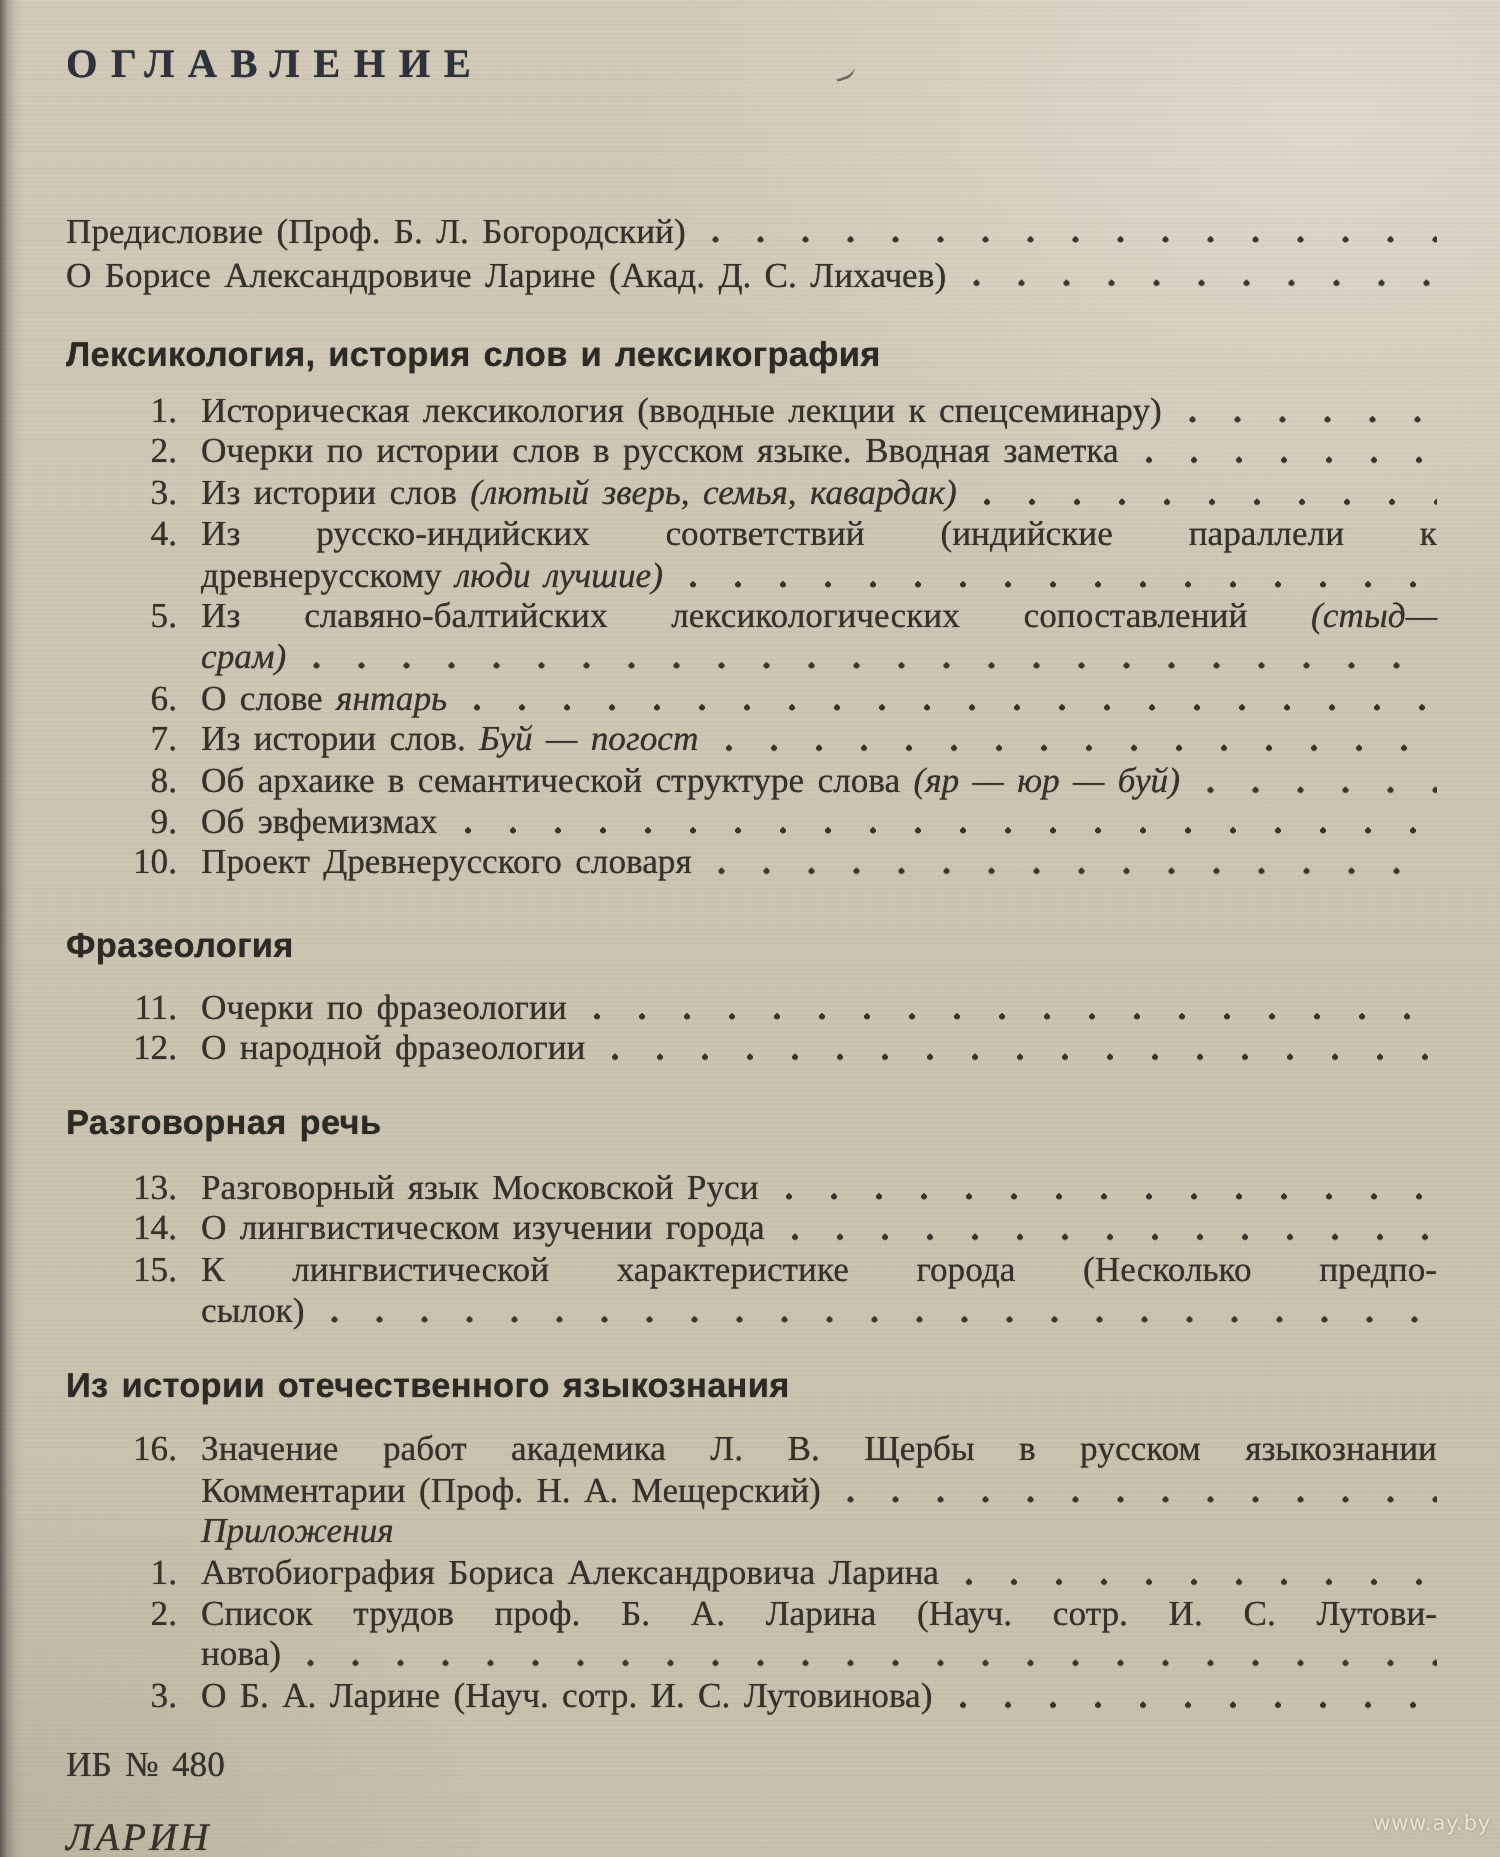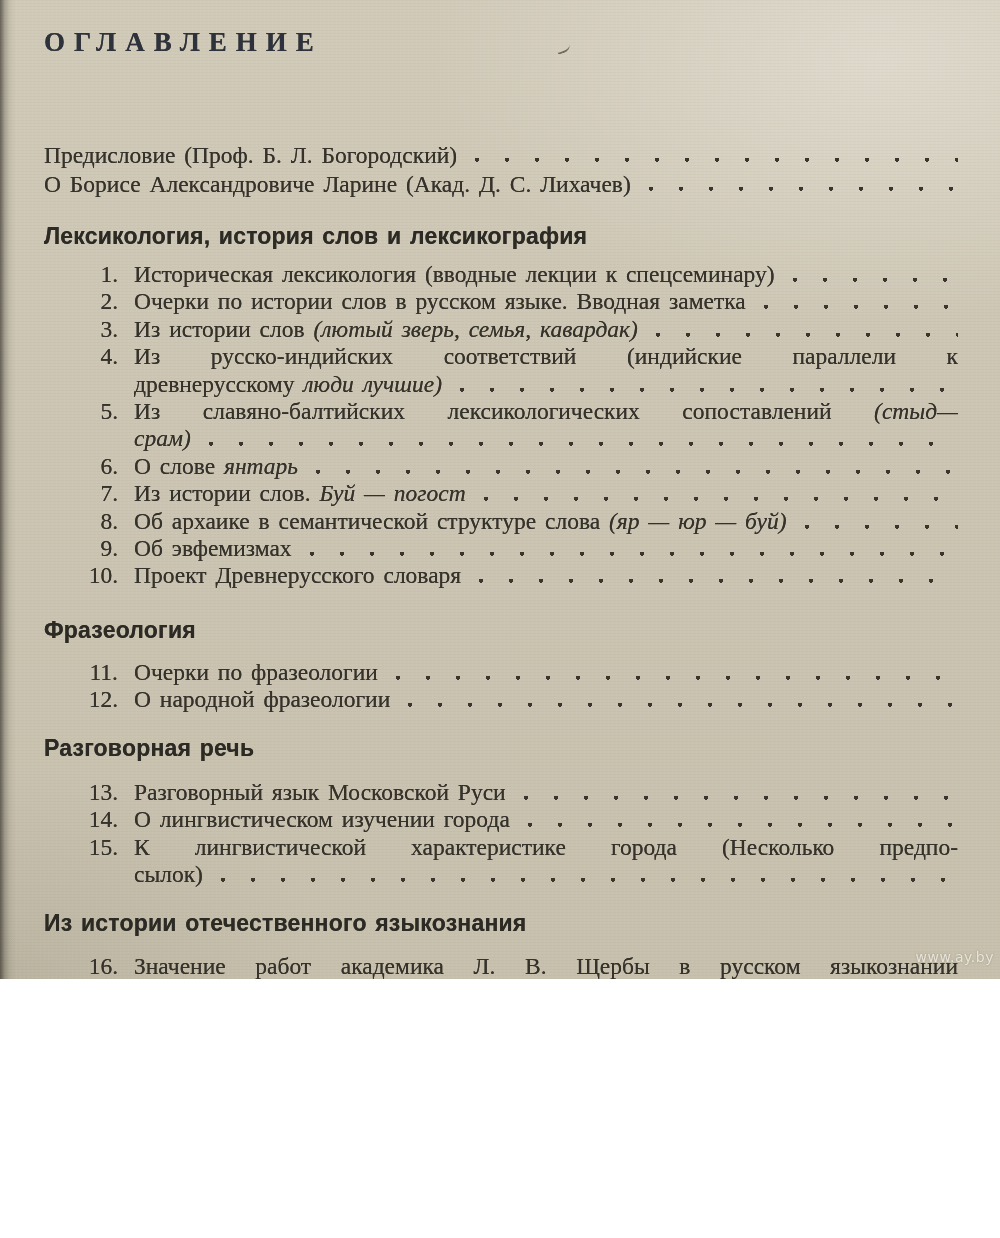--- a/index.html
+++ b/index.html
@@ -4,21 +4,21 @@
 <style>
   html,body{margin:0;padding:0;}
   :root{
     --paper:#ccc5b3;
     --ink:#35322b;
     --title-ink:#2e323c;
     --heading-ink:#2c2a24;
   }
   .page{
     position:relative;
-    width:1000px;height:979px;
+    width:1000px;height:1238px;
     overflow:hidden;
     background:
       radial-gradient(75% 45% at 88% 6%, rgba(224,219,206,.9) 0%, rgba(224,219,206,0) 60%),
       radial-gradient(60% 40% at 0% 100%, rgba(176,169,150,.5) 0%, rgba(176,169,150,0) 55%),
       linear-gradient(180deg,#d1cab9 0%,#ccc5b3 45%,#c7c0ad 100%);
     font-family:"Liberation Serif","DejaVu Serif",serif;
     color:var(--ink);
   }
   
   .texture{

